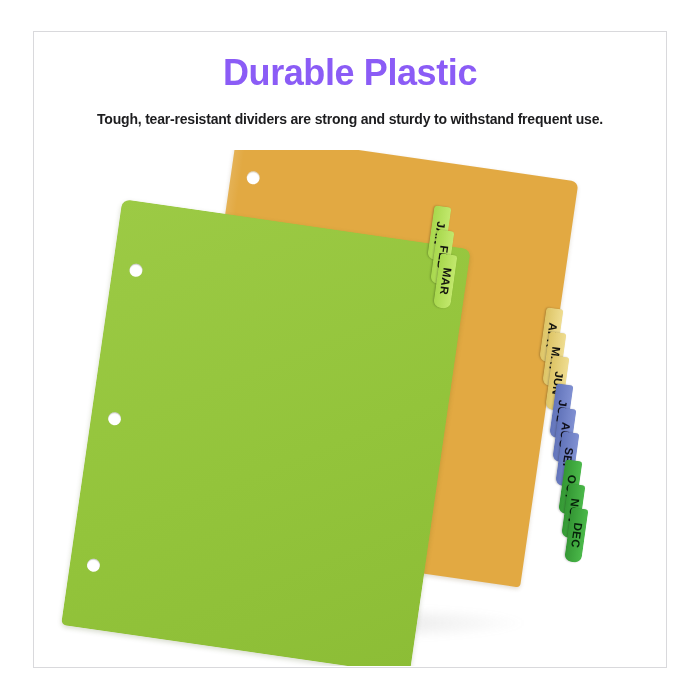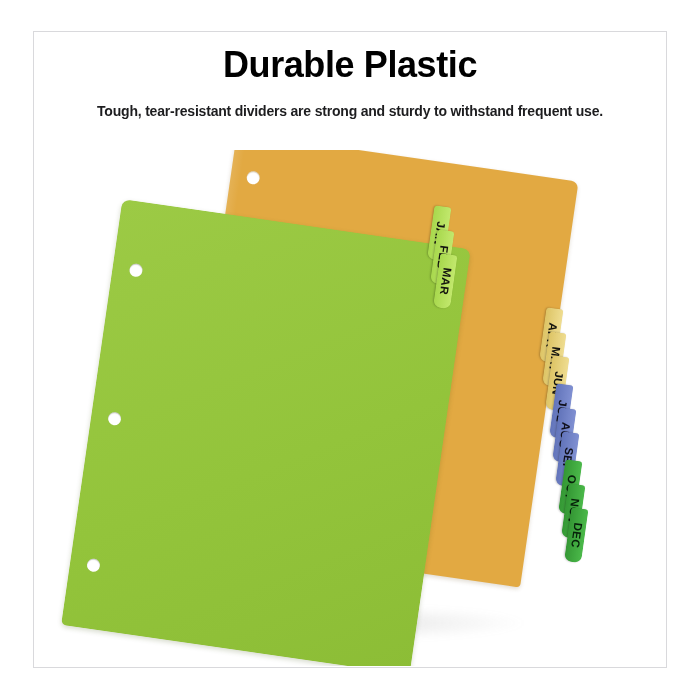--- a/index.html
+++ b/index.html
@@ -26,24 +26,24 @@
   
   #textblock{
     position:absolute;
     left:33px;top:44px;
     width:634px;
     text-align:center;
   }
   #headline{
     font-size:36px;
     font-weight:bold;
-    color:#000000;
+    color:#8b5cf6;
     letter-spacing:-0.4px;
     line-height:1.18;
-    margin:0 0 10px 0;
+    margin:8px 0 10px 0;
   }
   #subhead{
     font-size:14px;
     font-weight:bold;
     color:#1d1d1f;
     line-height:1.33;
     letter-spacing:-0.2px;
     margin:16px;
     padding:0 38px;
   }

